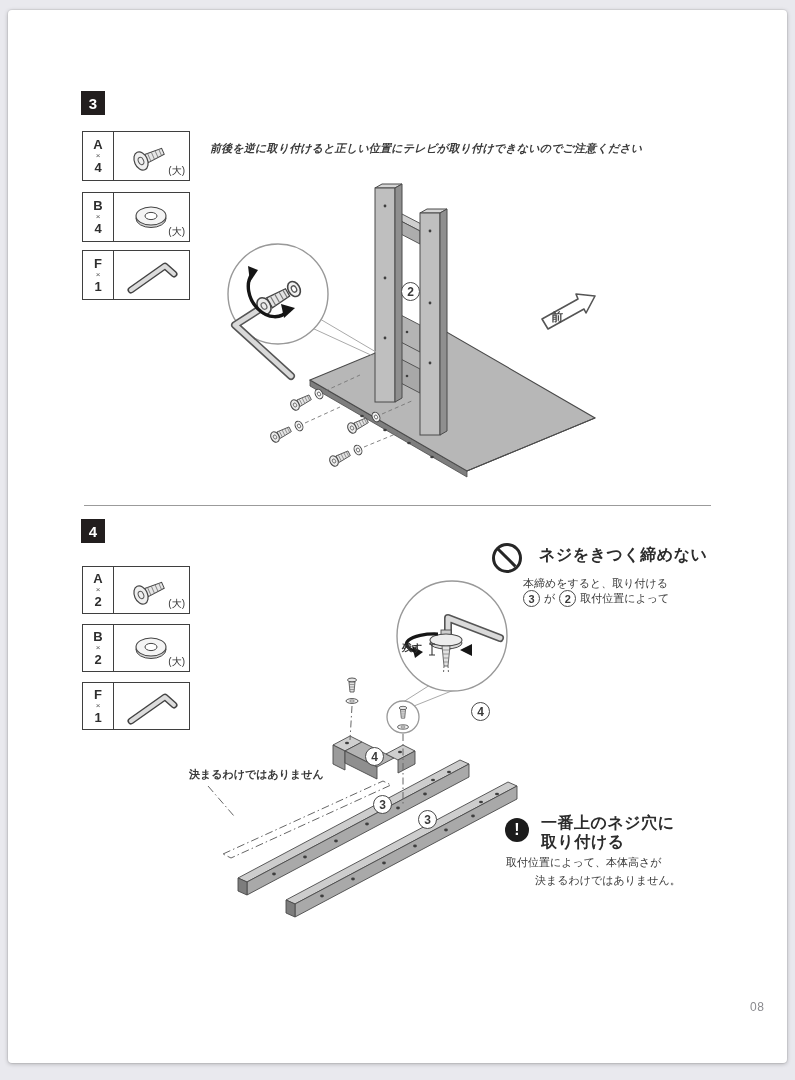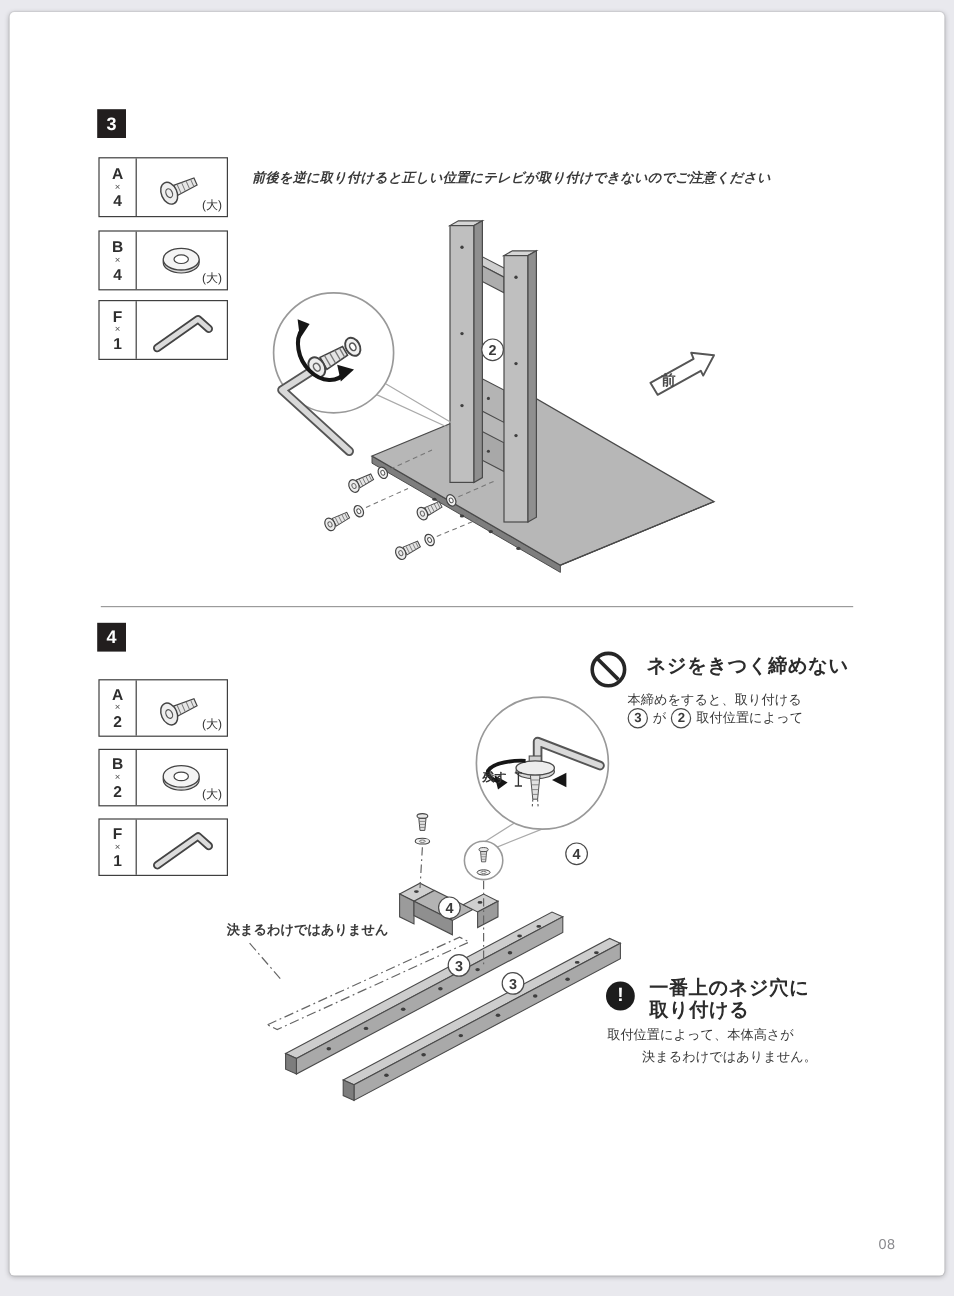--- a/index.html
+++ b/index.html
@@ -27,21 +27,21 @@
             border-radius:50%;box-sizing:border-box;}
   .prohibit::after{content:"";position:absolute;left:-1px;top:10.2px;width:25px;height:3.2px;background:#262626;transform:rotate(45deg);}
   .warn-title{position:absolute;left:539px;top:545px;font-size:16px;font-weight:bold;letter-spacing:.5px;color:#2c2c2c;}
   .t11{font-size:11px;}
   .t12b{font-size:12px;font-weight:600;}
   .front-label{position:absolute;left:551px;top:309px;font-size:12px;font-weight:bold;color:#4a4a4a;}
   .leave{position:absolute;left:402px;top:641px;font-size:10px;font-weight:600;color:#333;}
   .excl{position:absolute;left:505px;top:818px;width:24px;height:24px;background:#1c1c1c;color:#fff;border-radius:50%;
         display:flex;align-items:center;justify-content:center;font-size:16px;font-weight:bold;}
   .w2t{position:absolute;font-size:16px;font-weight:bold;letter-spacing:.5px;color:#2c2c2c;}
-  .pagenum{position:absolute;left:732px;top:1000px;font-size:12px;color:#8a8a8e;letter-spacing:.5px;margin-top:30px;}
+  .pagenum{position:absolute;left:750px;top:1000px;font-size:12px;color:#8a8a8e;letter-spacing:.5px;}
   svg{overflow:visible;}
 </style>
 </head>
 <body>
 
 <div class="stage">
   <div class="page"></div>
 
   <div class="badge" style="left:81px;top:91px;">3</div>
 

